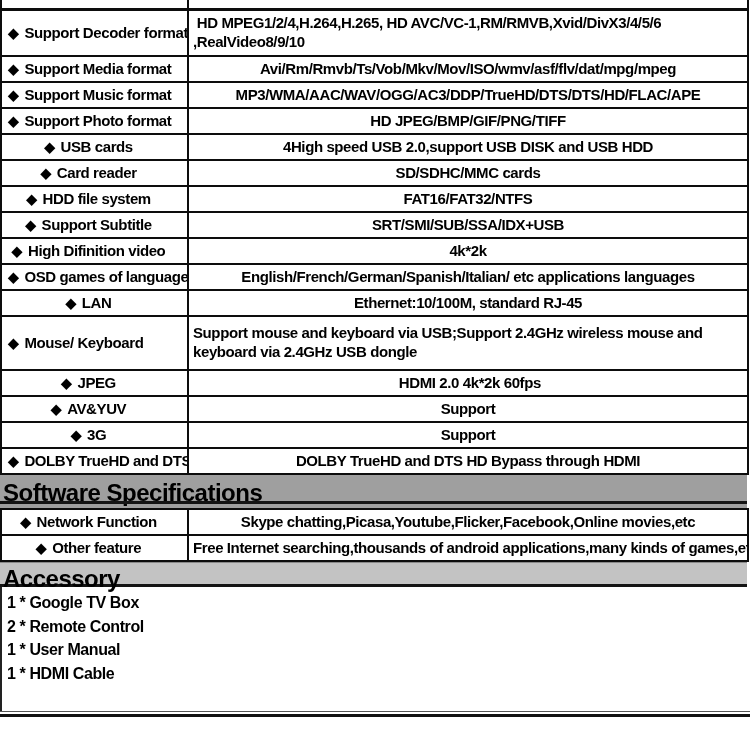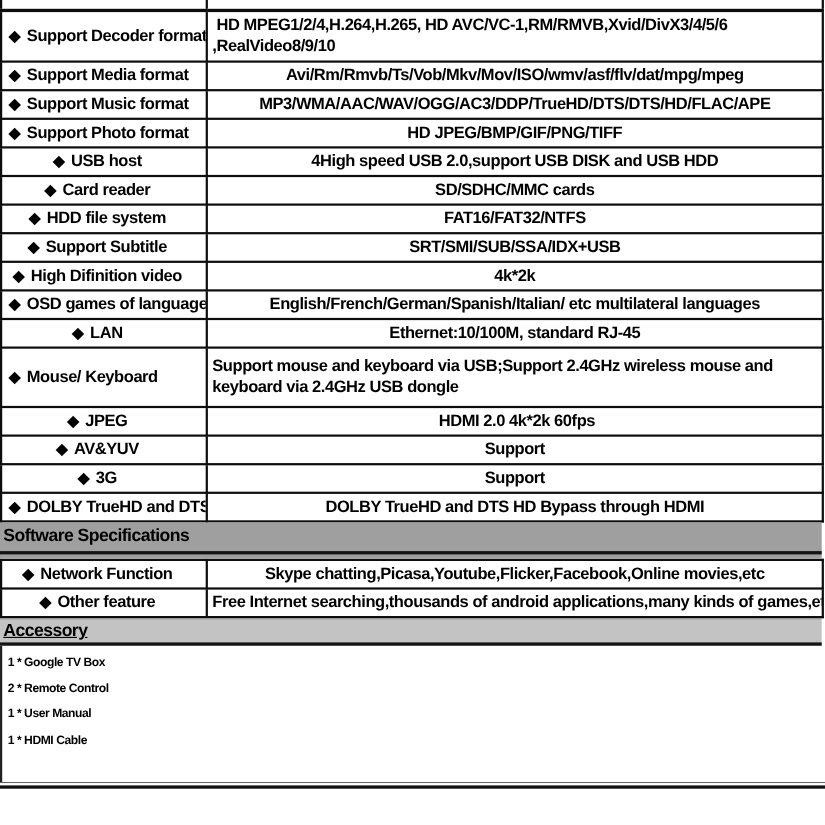--- a/index.html
+++ b/index.html
@@ -21,33 +21,33 @@
   tr.r-std td{height:24px;text-align:center;}
   tr.r-tall-a td{height:44px;}
   tr.r-tall-b td{height:52px;}
   td.lbl{padding:0 18px 0 6px;white-space:nowrap;overflow:hidden;}
   td.val{padding:0 4px;white-space:pre-line;}
   td.val.nw{white-space:nowrap;overflow:hidden;margin-left:40px;}
   td.val.wrap{white-space:normal;}
   .dia{font-size:14px;margin-right:6px;}
   .section-hdr{
     width:747px;position:relative;box-sizing:border-box;
-    font-size:16px;letter-spacing:-0.5px;padding:4px 0 0 3px;
+    font-size:24px;letter-spacing:-0.5px;padding:4px 0 0 3px;
   }
   .section-hdr.sw{background:var(--sw-bg);height:33px;}
   .section-hdr.sw .rule{position:absolute;left:0;right:0;bottom:4px;height:3px;background:#141414;}
   .section-hdr.acc{
     background:var(--acc-bg);height:25px;border-top:1px solid #8a8a8a;
-    border-bottom:3px solid #141414;padding-top:2px;text-decoration:underline;
+    border-bottom:3px solid #141414;padding-top:2px;
   }
   .acc-list{
     width:747px;height:124px;box-sizing:border-box;
     border-left:2px solid #222;padding:4px 0 0 5px;
   }
-  .acc-item{font-size:11px;line-height:23.5px;}
+  .acc-item{font-size:16px;line-height:23.5px;}
   .bottom-rule{width:750px;}
   .bottom-rule .thin{height:1px;background:#555;}
   .bottom-rule .gap{height:2px;background:#fff;}
   .bottom-rule .thick{height:3px;background:#111;}
 </style>
 </head>
 <body>
 
 <div class="page">
 
@@ -72,42 +72,42 @@
         </tr>
         <tr class="r-std">
           <td class="lbl"><span class="dia">◆</span><span>Support Music format</span></td>
           <td class="val nw">MP3/WMA/AAC/WAV/OGG/AC3/DDP/TrueHD/DTS/DTS/HD/FLAC/APE</td>
         </tr>
         <tr class="r-std">
           <td class="lbl"><span class="dia">◆</span><span>Support Photo format</span></td>
           <td class="val nw">HD JPEG/BMP/GIF/PNG/TIFF</td>
         </tr>
         <tr class="r-std">
-          <td class="lbl"><span class="dia">◆</span><span>USB host</span></td>
+          <td class="lbl"><span class="dia">◆</span><span>USB cards</span></td>
           <td class="val nw">4High speed USB 2.0,support USB DISK and USB HDD</td>
         </tr>
         <tr class="r-std">
           <td class="lbl"><span class="dia">◆</span><span>Card reader</span></td>
           <td class="val nw">SD/SDHC/MMC cards</td>
         </tr>
         <tr class="r-std">
           <td class="lbl"><span class="dia">◆</span><span>HDD file system</span></td>
           <td class="val nw">FAT16/FAT32/NTFS</td>
         </tr>
         <tr class="r-std">
           <td class="lbl"><span class="dia">◆</span><span>Support Subtitle</span></td>
           <td class="val nw">SRT/SMI/SUB/SSA/IDX+USB</td>
         </tr>
         <tr class="r-std">
           <td class="lbl"><span class="dia">◆</span><span>High Difinition video</span></td>
           <td class="val nw">4k*2k</td>
         </tr>
         <tr class="r-std">
           <td class="lbl"><span class="dia">◆</span><span>OSD games of languages</span></td>
-          <td class="val nw">English/French/German/Spanish/Italian/ etc multilateral languages</td>
+          <td class="val nw">English/French/German/Spanish/Italian/ etc applications languages</td>
         </tr>
         <tr class="r-std">
           <td class="lbl"><span class="dia">◆</span><span>LAN</span></td>
           <td class="val nw">Ethernet:10/100M, standard RJ-45</td>
         </tr>
         <tr class="r-tall-b">
           <td class="lbl"><span class="dia">◆</span><span>Mouse/ Keyboard</span></td>
           <td class="val wrap">Support mouse and keyboard via USB;Support 2.4GHz wireless mouse and keyboard via 2.4GHz USB dongle</td>
         </tr>
         <tr class="r-std">

